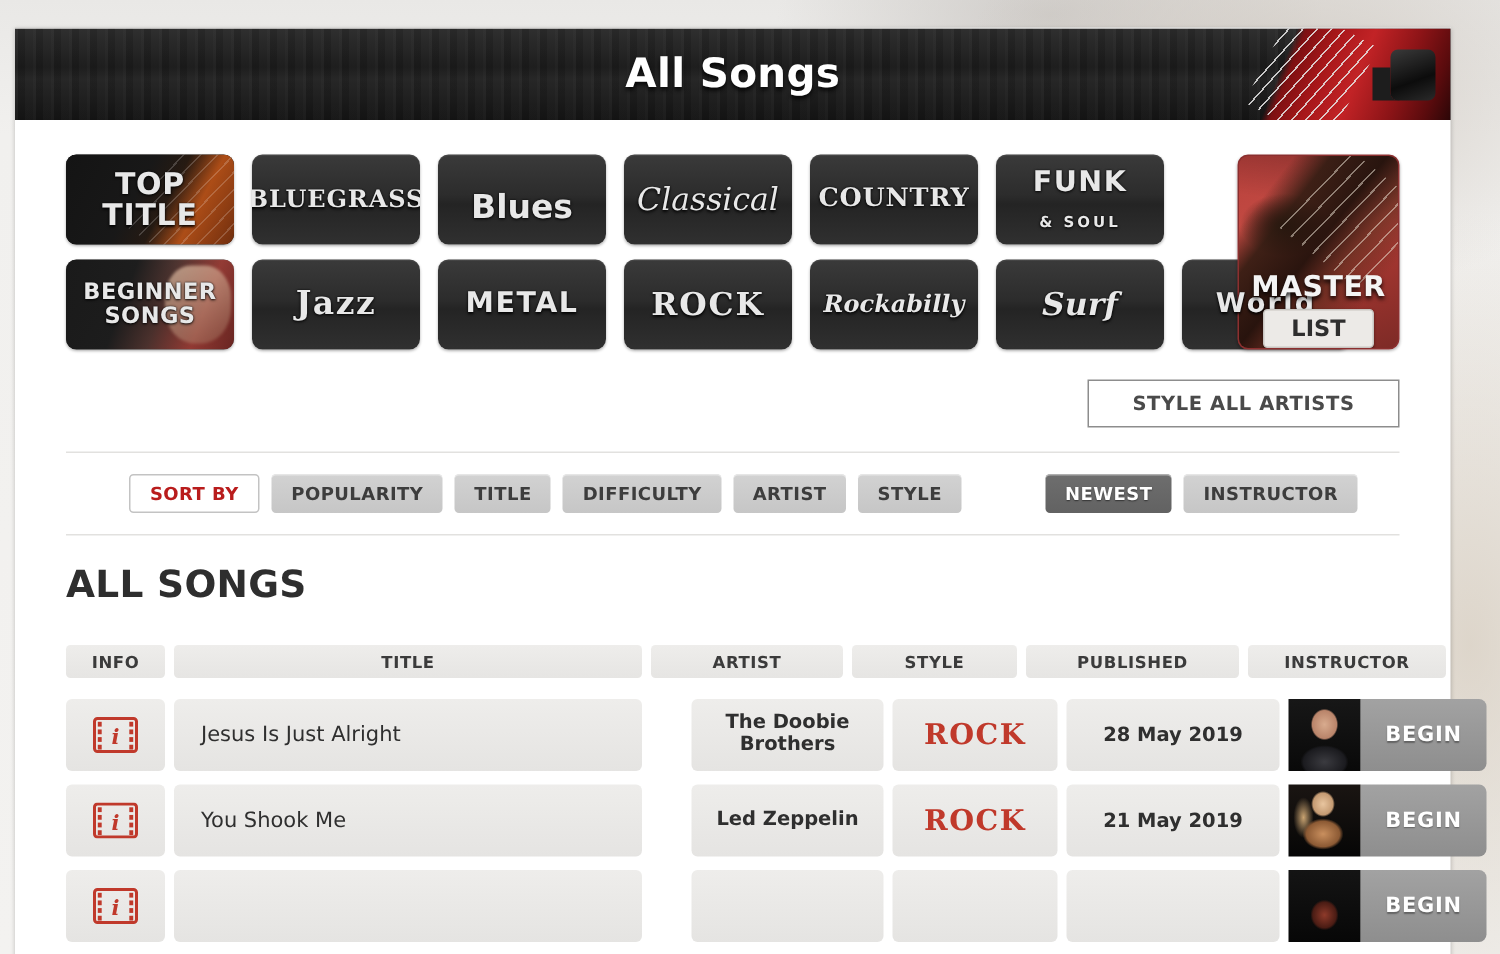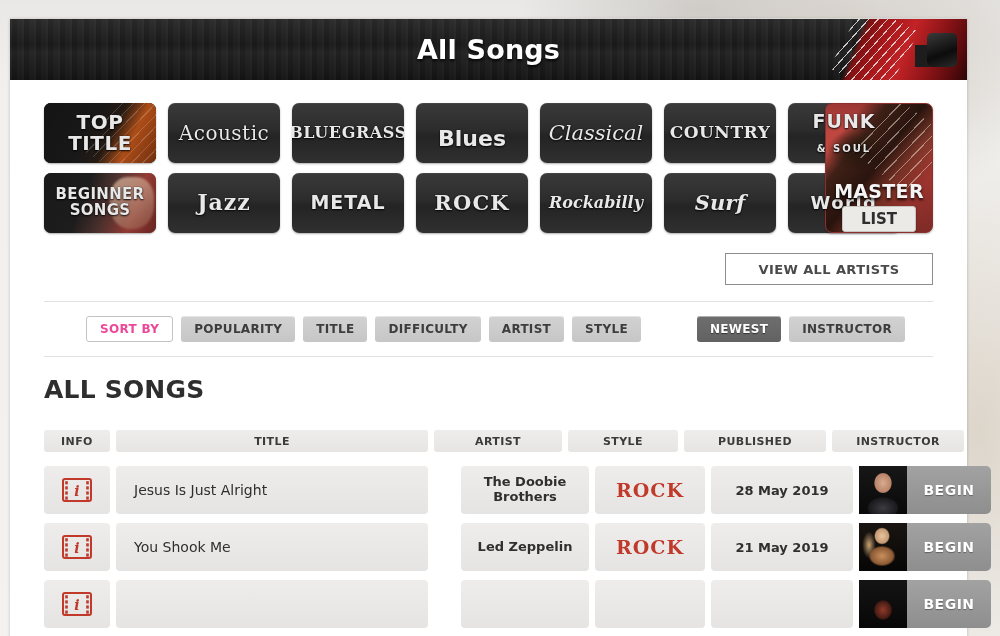--- a/index.html
+++ b/index.html
@@ -203,21 +203,21 @@
     display:flex; align-items:center; justify-content:center;
     font-family:"DejaVu Sans", sans-serif; font-weight:bold; font-size:12px;
     letter-spacing:.3px;
     background: linear-gradient(180deg, #d2d2d2, #c6c6c6);
     color:#3d3d3d;
     cursor:pointer;
     white-space: nowrap;
     box-shadow: inset 0 1px 0 rgba(255,255,255,.45);
   }
   .pill.label-pill {
-    background:#fff; border:1px solid #c3c3c3; color:#ec4899; cursor:default;margin-left:14px;
+    background:#fff; border:1px solid #c3c3c3; color:#b91c1c; cursor:default;margin-left:14px;
   }
   .pill.active {
     background: linear-gradient(180deg, #6e6e6e, #626262);
     color:#fff;
     text-shadow: 0 1px 1px rgba(0,0,0,.5);
     margin-left: 48px;
   }
 
   
   .listing { padding: 6px 34px 0 34px; }
@@ -311,23 +311,20 @@
     <div class="banner-title">All Songs</div>
     <div class="banner-guitar"></div>
   </div>
 
   <div class="genres">
     <div class="genre-row" id="grow1">
         <div class="tile photo-tophits">
           <div class="label f-tophits">TOP TITLE</div>
         </div>
         <div class="tile ">
-          <div class="label f-acoustic">Acoustic</div>
-        </div>
-        <div class="tile ">
           <div class="label f-bluegrass">BLUEGRASS</div>
         </div>
         <div class="tile ">
           <div class="label f-blues">Blues</div>
         </div>
         <div class="tile ">
           <div class="label f-classical">Classical</div>
         </div>
         <div class="tile ">
           <div class="label f-country">COUNTRY</div>
@@ -362,21 +359,21 @@
 
     <div class="master-tile">
       <div class="mt-guitar"></div>
       <div class="mt-strings"></div>
       <div class="mt-master">MASTER</div>
       <div class="mt-list">LIST</div>
     </div>
   </div>
 
   <div class="artists-row">
-    <div class="btn-artists">VIEW ALL ARTISTS</div>
+    <div class="btn-artists">STYLE ALL ARTISTS</div>
   </div>
 
   <div class="rule"></div>
 
   <div class="sortbar" id="sortbar">
       <div class="pill label-pill">SORT BY</div>
       <div class="pill">POPULARITY</div>
       <div class="pill">TITLE</div>
       <div class="pill">DIFFICULTY</div>
       <div class="pill">ARTIST</div>

